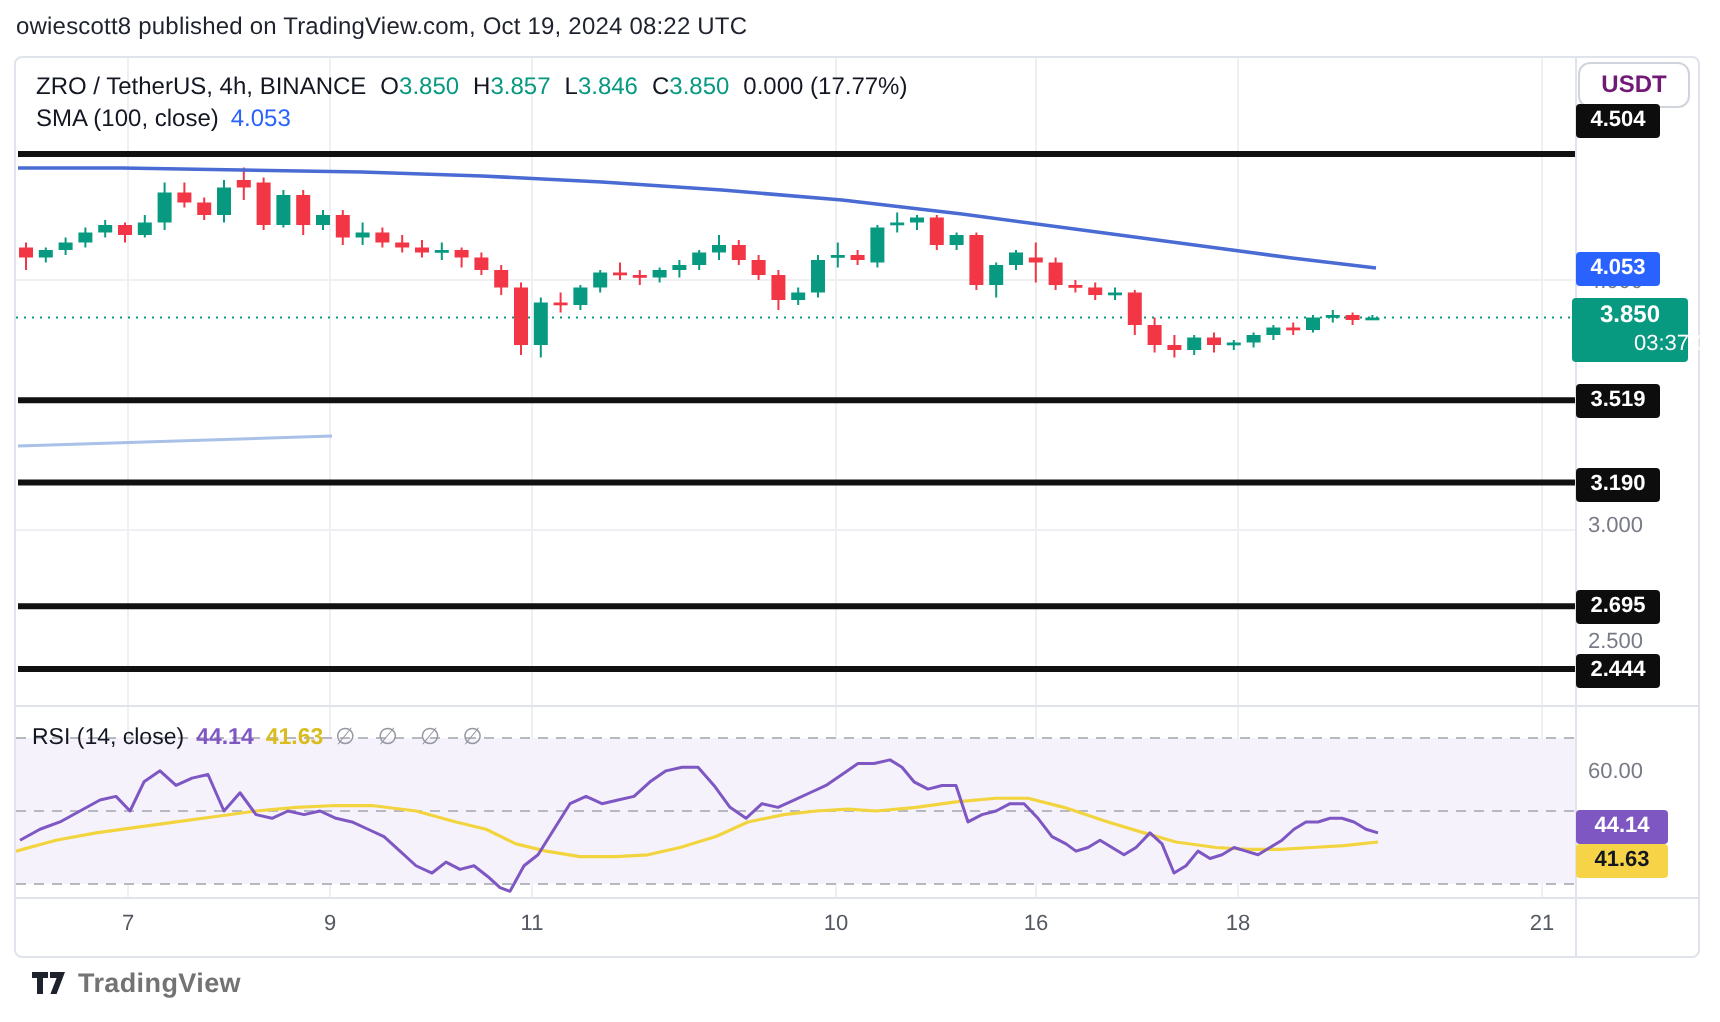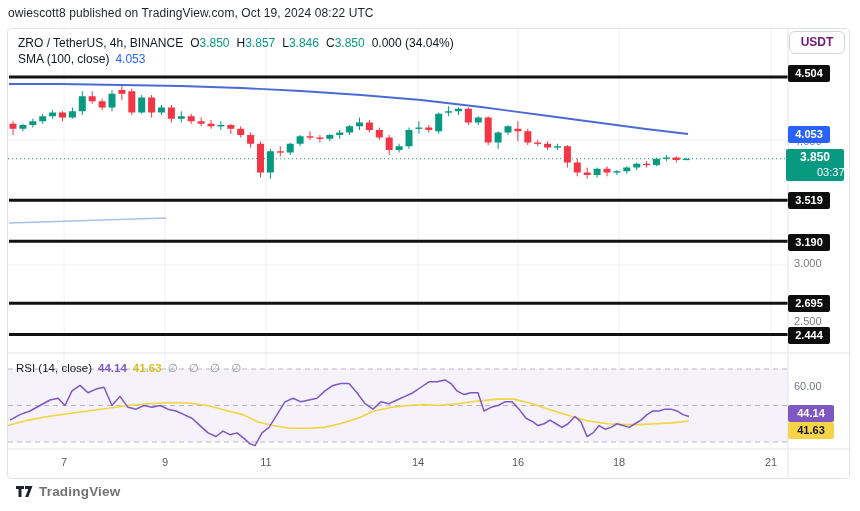--- a/index.html
+++ b/index.html
@@ -373,29 +373,29 @@
       </g>
       <polyline points="1,55 53,55 113,56 173,57 233,59 293,62 353,66 413,71 473,78 533,86 593,94 638,100 680,105" fill="none" stroke="#4a6bd3" stroke-width="1.8" stroke-linejoin="round"></polyline>
       <polyline points="0,396.575 20,391.1 40,387.45 60,384.7125 80,381.975 100,379.2375 120,376.5 140,374.675 160,373.7625 178,373.7625 200,376.5 220,381.975 235,385.625 250,392.925 265,396.575 282,399.3125 300,399.3125 316,398.4 332,394.75 350,389.275 366,381.975 384,378.325 400,376.5 416,375.5875 430,376.5 450,374.675 470,371.9375 490,370.1125 506,370.1125 524,374.675 546,381.975 564,387.45 580,392.0125 600,394.75 616,395.6625 632,395.6625 648,394.75 664,393.8375 681,392.0125" fill="none" stroke="#f2d43f" stroke-width="1.6" stroke-linejoin="round"></polyline>
       <polyline points="2,391.1 12,385.625 22,381.975 32,376.5 42,371.025 50,369.2 57,376.5 64,361.9 72,356.425 80,363.725 88,360.075 96,358.25 104,376.5 112,367.375 120,378.325 128,380.15 136,376.5 144,378.325 152,376.5 160,380.15 168,381.975 176,385.625 184,389.275 192,396.575 200,403.875 208,407.525 215,402.05 222,405.7 229,403.875 236,409.35 242,414.825 247,416.65 254,403.875 261,398.4 269,385.625 277,372.85 285,369.2 293,372.85 301,371.025 309,369.2 317,361.9 325,356.425 333,354.6 341,354.6 349,363.725 357,374.675 365,380.15 373,372.85 381,374.675 389,371.025 397,367.375 405,363.725 413,358.25 421,352.775 429,352.775 437,350.95 443,354.6 449,361.9 456,365.55 463,363.725 470,363.725 476,381.975 483,378.325 490,376.5 497,372.85 504,372.85 511,380.15 518,389.275 525,392.925 530,396.575 536,394.75 542,391.1 548,394.75 554,398.4 560,394.75 567,387.45 573,392.925 579,407.525 585,403.875 591,396.575 597,400.225 603,398.4 609,394.75 615,396.575 621,398.4 627,394.75 633,391.1 639,385.625 645,381.975 651,381.975 657,380.15 663,380.15 669,381.975 675,385.625 681,387.45" fill="none" stroke="#7e57c2" stroke-width="1.5" stroke-linejoin="round"></polyline>
       <line x1="0" y1="324" x2="841" y2="324" stroke="#e0e3eb" stroke-width="1"></line>
       <line x1="0" y1="420" x2="841" y2="420" stroke="#e0e3eb" stroke-width="1"></line>
       <line x1="780" y1="0" x2="780" y2="449" stroke="#e0e3eb" stroke-width="1"></line>
     </svg>
 
   <div class="legend">
-    <span>ZRO / TetherUS, 4h, BINANCE</span><span class="lab">O</span><span class="val">3.850</span><span class="lab">H</span><span class="val">3.857</span><span class="lab">L</span><span class="val">3.846</span><span class="lab">C</span><span class="val">3.850</span><span class="val lab">0.000 (34.04%)</span>
+    <span>ZRO / TetherUS, 4h, BINANCE</span><span class="lab">O</span><span class="val">3.850</span><span class="lab">H</span><span class="val">3.857</span><span class="lab">L</span><span class="val">3.846</span><span class="lab">C</span><span class="val">3.850</span><span class="val lab">0.000 (17.77%)</span>
   </div>
   <div class="legend2">
     <span>SMA (100, close)</span><span class="smaval">4.053</span>
   </div>
 
   <div class="usdt-btn">USDT</div>
 
-  <div class="pl" style="top:36px">4.504</div>
+  <div class="pl" style="top:23px">4.504</div>
   <div class="axis-txt" style="top:106px">4.000</div>
   <div class="pl blue" style="top:97px">4.053</div>
   <div class="last-label">
     <div class="p">3.850</div>
     <div class="t">03:37:05</div>
   </div>
   <div class="pl" style="top:163px">3.519</div>
   <div class="pl" style="top:205px">3.190</div>
   <div class="axis-txt" style="top:228px">3.000</div>
   <div class="pl" style="top:266px">2.695</div>
@@ -405,21 +405,21 @@
   <div class="rsi-legend">
     <span>RSI (14, close)</span><span class="rv">44.14</span><span class="rm">41.63</span><span class="re">∅ ∅ ∅ ∅</span>
   </div>
   <div class="axis-txt" style="top:351px">60.00</div>
   <div class="pl purple" style="top:376px">44.14</div>
   <div class="pl yellow" style="top:393px">41.63</div>
 
   <div class="xt" style="left:42px">7</div>
   <div class="xt" style="left:143px">9</div>
   <div class="xt" style="left:244px">11</div>
-  <div class="xt" style="left:396px">14</div>
+  <div class="xt" style="left:396px">10</div>
   <div class="xt" style="left:496px">16</div>
   <div class="xt" style="left:597px">18</div>
   <div class="xt" style="left:749px">21</div>
 </div>
 
 <a id="brand">
   <svg width="17" height="13" viewBox="0 0 17 13">
     <polygon points="0,1 8,1 8,4 5.5,4 5.5,12 2.5,12 2.5,4 0,4" fill="#1e222d"></polygon>
     <polygon points="9,1 16.5,1 12.3,12 9.2,12 12.3,4 9,4" fill="#1e222d"></polygon>
   </svg>

